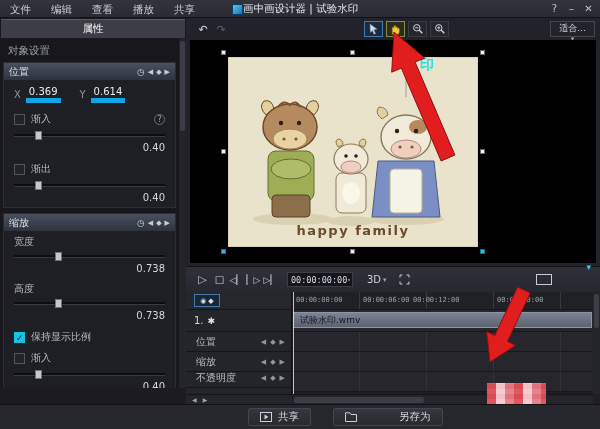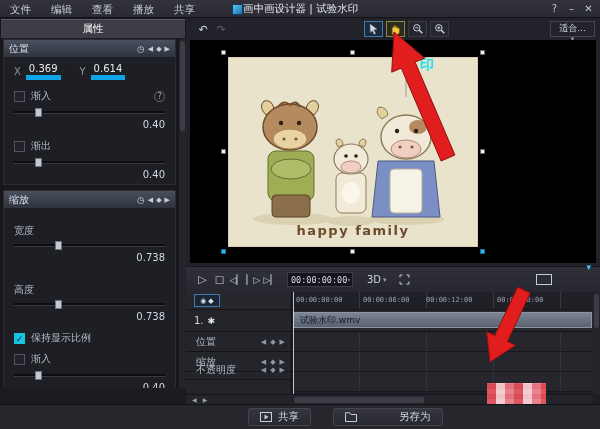--- a/index.html
+++ b/index.html
@@ -41,21 +41,21 @@
   .check-row { display:flex; align-items:center; gap:6px; padding:5px 10px 2px; font-size:10px; color:#b6bcc6; }
   .cbx { width:11px; height:11px; background:#22222a; border:1px solid #54545e; flex:0 0 auto;
          font-size:9px; line-height:10px; text-align:center; color:transparent; }
   .cbx.on { background:#18c3e2; border-color:#18c3e2; color:#0d2e38; font-weight:bold; }
   .help-c { margin-left:auto; width:11px; height:11px; border:1px solid #6a6a74; border-radius:50%;
             color:#9aa0ab; font-size:8px; line-height:10px; text-align:center; }
   .slider { position:relative; height:11px; margin:2px 10px 0; }
   .slider .track { position:absolute; left:0; right:0; top:4px; height:3px; background:#0c0c11; border-bottom:1px solid #3a3a44; }
   .slider .thumb { position:absolute; top:1px; width:7px; height:9px; background:#c3c8d1; border:1px solid #6d727b; }
   .value-row { text-align:right; padding:1px 10px 4px; color:#d3d7df; font-size:10px; }
-  .label-row { padding:16px 10px 0; font-size:10px; color:#b6bcc6; }
+  .label-row { padding:4px 10px 0; font-size:10px; color:#b6bcc6; }
   .panel-bottom { position:absolute; left:0; bottom:0; right:0; height:16px; background:#1e1e24;
                   border-top:1px solid #101015; display:flex; align-items:center; gap:5px; padding:0 6px; font-size:9.5px; color:#b2b8c2; }
 
   
   .preview { position:absolute; left:186px; top:18px; width:414px; height:248px; background:#22222a; }
   .pv-toolbar { position:absolute; left:0; top:0; right:0; height:22px; display:flex; align-items:center; }
   .tb-btn { width:18px; height:16px; display:flex; align-items:center; justify-content:center; font-size:11px; color:#d0d5de; }
   .tb-btn.dim { color:#5f5f6a; }
   .icon-grp { position:absolute; left:178px; top:3px; display:flex; gap:3px; }
   .ic-btn { width:19px; height:16px; border:1px solid #3a3a44; background:#26262e; display:flex; align-items:center; justify-content:center; }
@@ -152,20 +152,21 @@
       <span class="win-btn">✕</span>
     </div>
   </div>
 
   <div class="left-panel">
     <div class="tabs">
       <div class="tab active">属性</div>
     </div>
 
     <div class="panel-body">
+      <div class="section-label">对象设置</div>
 
       <div class="group">
         <div class="group-header">
           <span>位置</span>
           <span class="sp"></span>
           <span class="hdr-clock">◷</span>
           <span class="hdr-ic">◀</span>
           <span class="hdr-ic">◆</span>
           <span class="hdr-ic">▶</span>
         </div>
@@ -382,39 +383,39 @@
         </span>
       </div>
       <div class="tl-row-l" style="top:60px">
         <span>缩放</span>
         <span class="kf-nav">
           <span>◀</span>
           <span>◆</span>
           <span>▶</span>
         </span>
       </div>
-      <div class="tl-row-l" style="top:68px">
+      <div class="tl-row-l" style="top:76px">
         <span>不透明度</span>
         <span class="kf-nav">
           <span>◀</span>
           <span>◆</span>
           <span>▶</span>
         </span>
       </div>
       <div class="tl-larrows">
         <span>◀</span>
         <span>▶</span>
       </div>
     </div>
 
     <div class="tl-right">
       <div class="ruler">
         <span class="ruler-lab" style="left:3px">00:00:00:00</span>
         <span class="ruler-lab" style="left:70px">00:00:06:00</span>
-        <span class="ruler-lab" style="left:133px">00:00:12:00</span>
+        <span class="ruler-lab" style="left:120px">00:00:12:00</span>
         <span class="ruler-lab" style="left:204px">00:00:18:00</span>
       </div>
       <div class="clip-row">
         <div class="clip">
           <span>试验水印.wmv</span>
         </div>
       </div>
       <div class="prop-row" style="top:40px"></div>
       <div class="prop-row" style="top:60px"></div>
       <div class="prop-row" style="top:80px"></div>

